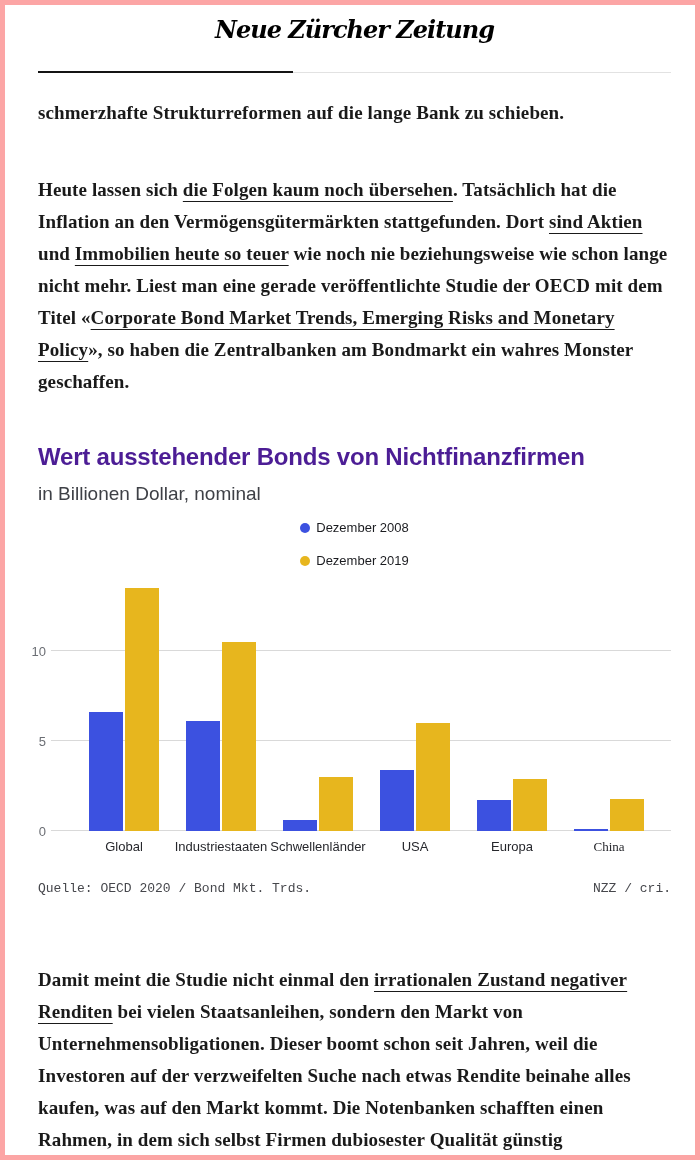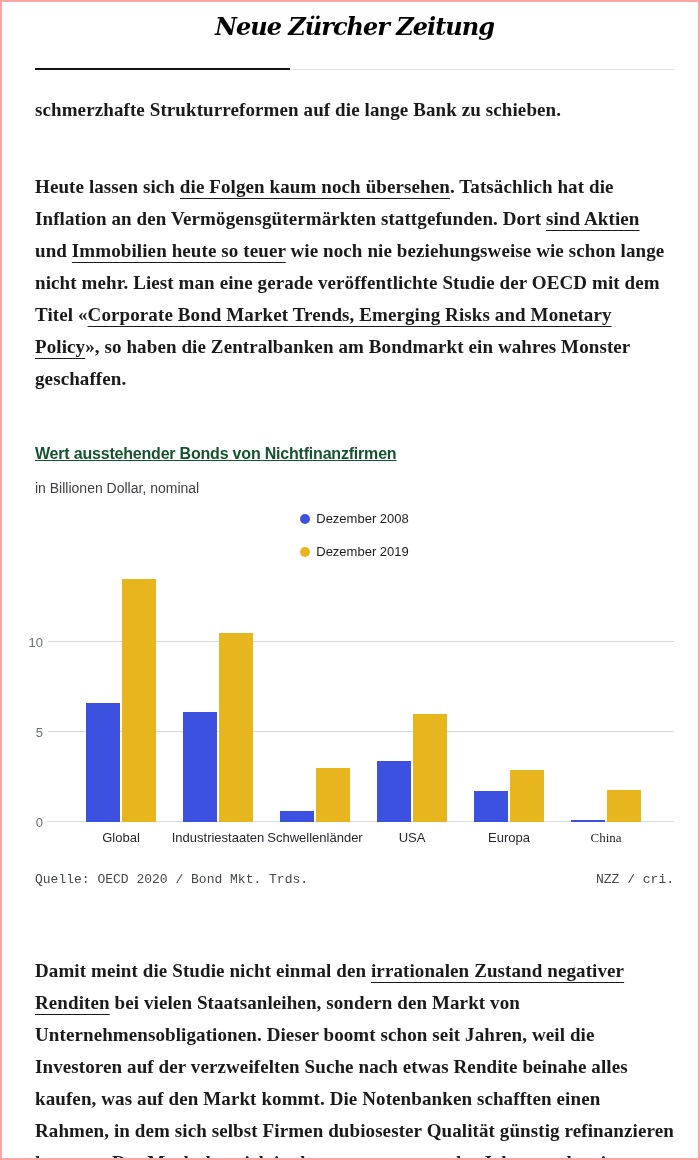--- a/index.html
+++ b/index.html
@@ -1,20 +1,20 @@
 <!DOCTYPE html>
 <html><head>
 <meta charset="utf-8">
 <style>
   * { margin:0; padding:0; box-sizing:border-box; }
   html,body { background:#fff; }
   body { width:700px; height:1160px; font-family:"Liberation Serif", serif; }
   .page {
     width:700px; height:1160px;
-    border:2px solid #fca5a5;
+    border:5px solid #fca5a5;
     background:#fff;
     padding:0 24px 0 33px;
     overflow:hidden;
     position:relative;
   }
   .masthead {
     margin-top:10px; height:32px;
     text-align:center;
     font-family:"DejaVu Serif", serif;
     font-style:italic; font-weight:bold;
@@ -35,24 +35,24 @@
   span.u {
     text-decoration:underline;
     text-decoration-thickness:1px;
     text-underline-offset:5px;
     text-decoration-color:#1a1a1a;
     cursor:pointer;
   }
 
   .chart-section { margin-top:46px; font-family:"Liberation Sans", sans-serif; }
   .chart-title {
-    font-size:16px; font-weight:bold; color:#14532d;
-    letter-spacing:-0.2px; line-height:26px;text-decoration:underline;
+    font-size:24px; font-weight:bold; color:#4c1d95;
+    letter-spacing:-0.2px; line-height:26px;
   }
-  .chart-subtitle { margin-top:13px; font-size:14px; color:#3e4046; }
+  .chart-subtitle { margin-top:13px; font-size:19px; color:#3e4046; }
   .chart-legend { margin-top:15px; display:flex; align-items:center; gap:18px; font-size:13px; color:#1b1c20;flex-direction:column; }
   .legend-item { display:flex; align-items:center; gap:6px; }
   .legend-dot { width:10px; height:10px; border-radius:50%; display:inline-block; }
 
   .plot-wrap { margin-top:11px; margin-left:13px; height:278px; position:relative; }
   .plot { position:relative; height:252px; width:100%; }
   .gridline { position:absolute; left:0; right:0; height:1px; background:#d9d9d9; }
   .tick-label {
     position:absolute; right:calc(100% + 5px);
     transform:translateY(50%);

